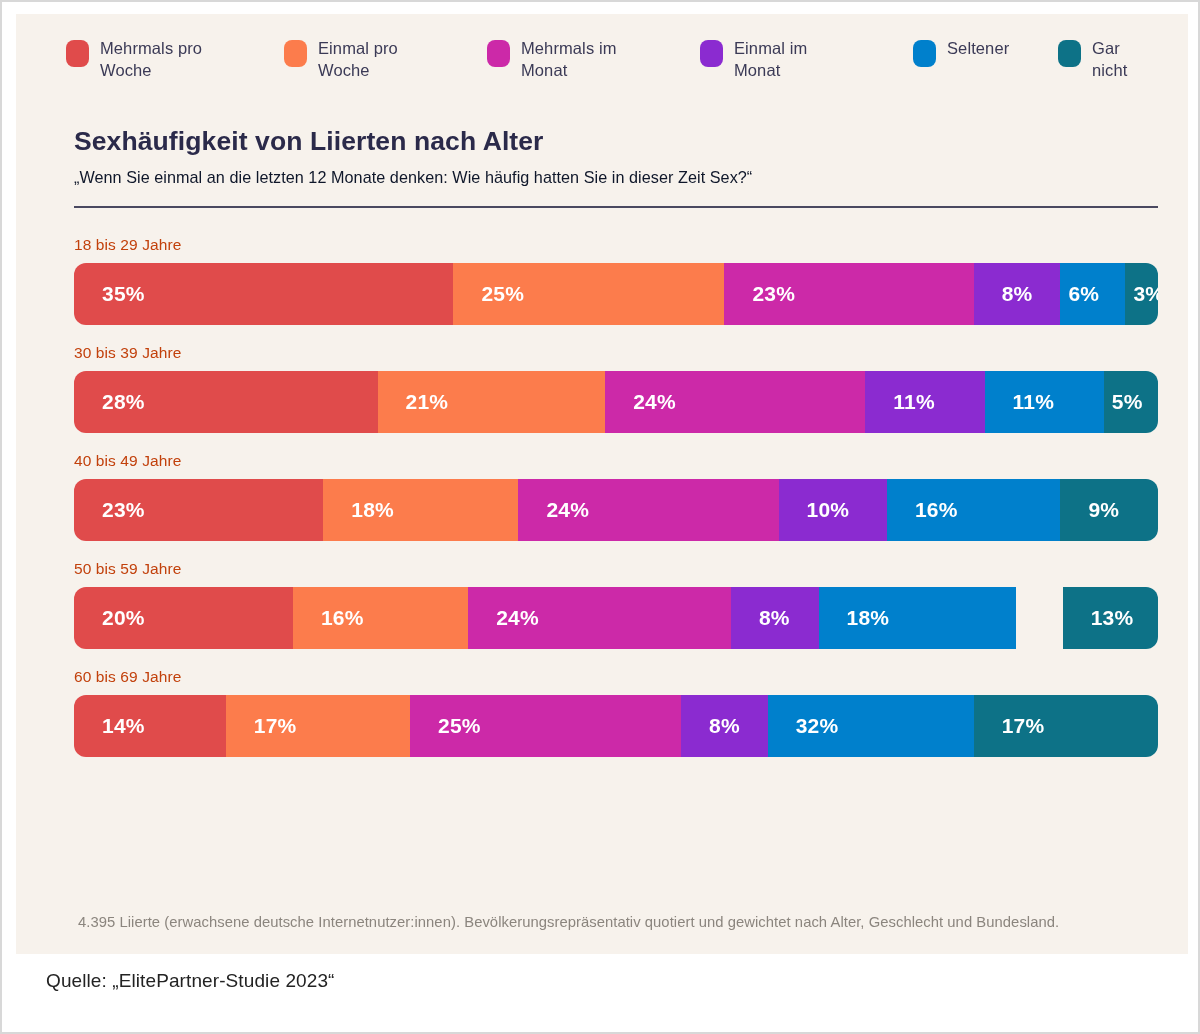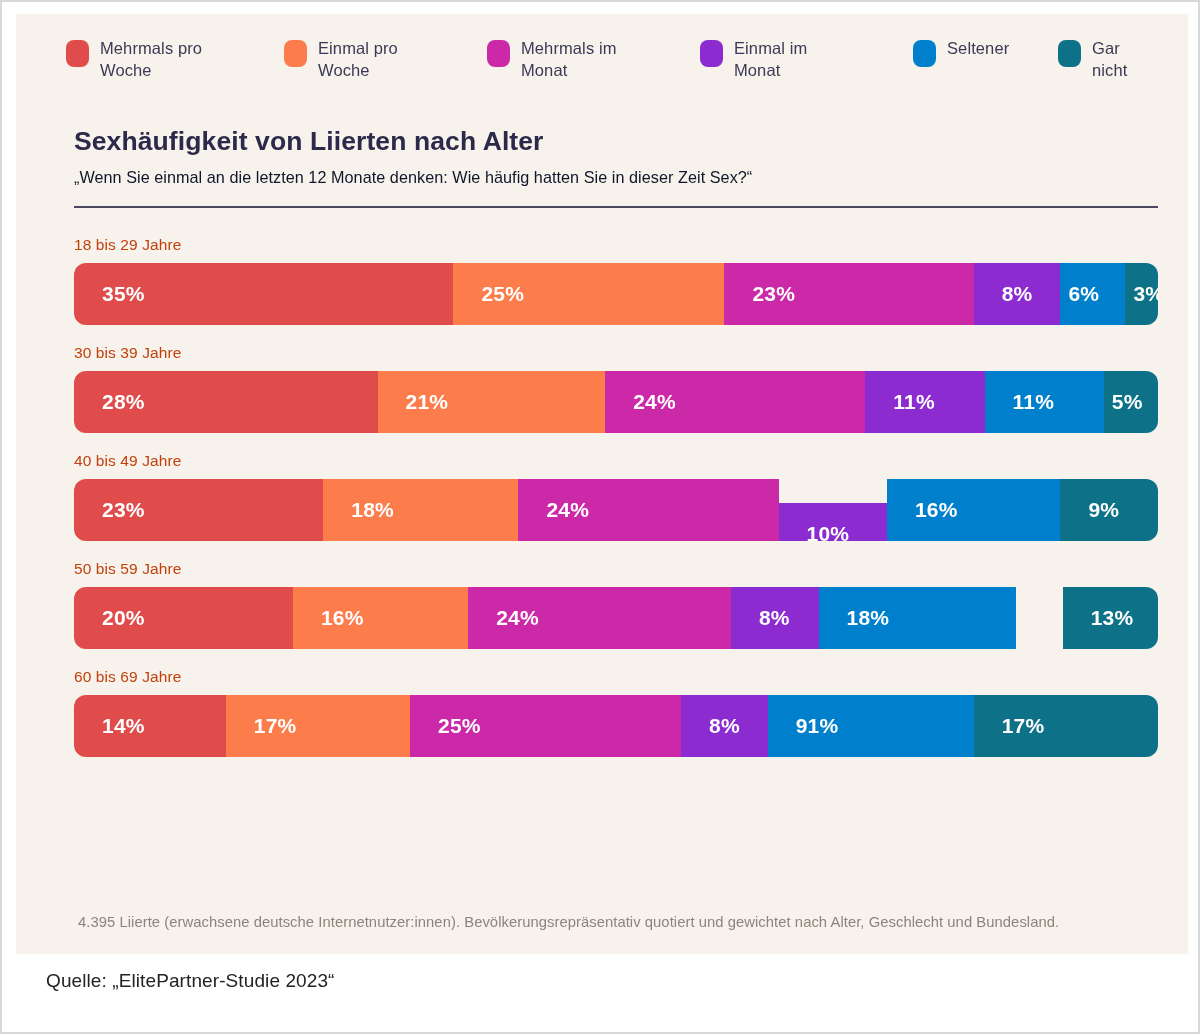--- a/index.html
+++ b/index.html
@@ -252,21 +252,21 @@
           <div class="bar">
             <div class="seg" style="background: rgb(224, 75, 75); flex: 0 0 23%;">
               <span>23%</span>
             </div>
             <div class="seg" style="background: rgb(252, 124, 76); flex: 0 0 18%;">
               <span>18%</span>
             </div>
             <div class="seg" style="background: rgb(204, 41, 168); flex: 0 0 24%;">
               <span>24%</span>
             </div>
-            <div class="seg" style="background: rgb(139, 43, 208); flex: 0 0 10%; margin-top: 24px;">
+            <div class="seg" style="background: rgb(139, 43, 208); flex: 0 0 10%;">
               <span>10%</span>
             </div>
             <div class="seg" style="background: rgb(0, 128, 204); flex: 0 0 16%;">
               <span>16%</span>
             </div>
             <div class="seg" style="background: rgb(13, 114, 135); flex: 0 0 9%;">
               <span>9%</span>
             </div>
           </div>
         </div>
@@ -302,21 +302,21 @@
             <div class="seg" style="background: rgb(252, 124, 76); flex: 0 0 17%;">
               <span>17%</span>
             </div>
             <div class="seg" style="background: rgb(204, 41, 168); flex: 0 0 25%;">
               <span>25%</span>
             </div>
             <div class="seg" style="background: rgb(139, 43, 208); flex: 0 0 8%;">
               <span>8%</span>
             </div>
             <div class="seg" style="background: rgb(0, 128, 204); flex: 0 0 19%;">
-              <span>91%</span>
+              <span>32%</span>
             </div>
             <div class="seg" style="background: rgb(13, 114, 135); flex: 0 0 17%;">
               <span>17%</span>
             </div>
           </div>
         </div>
       </div>
 
     <div class="footnote">4.395 Liierte (erwachsene deutsche Internetnutzer:innen). Bevölkerungsrepräsentativ quotiert und gewichtet nach Alter, Geschlecht und Bundesland.</div>
   </div>

